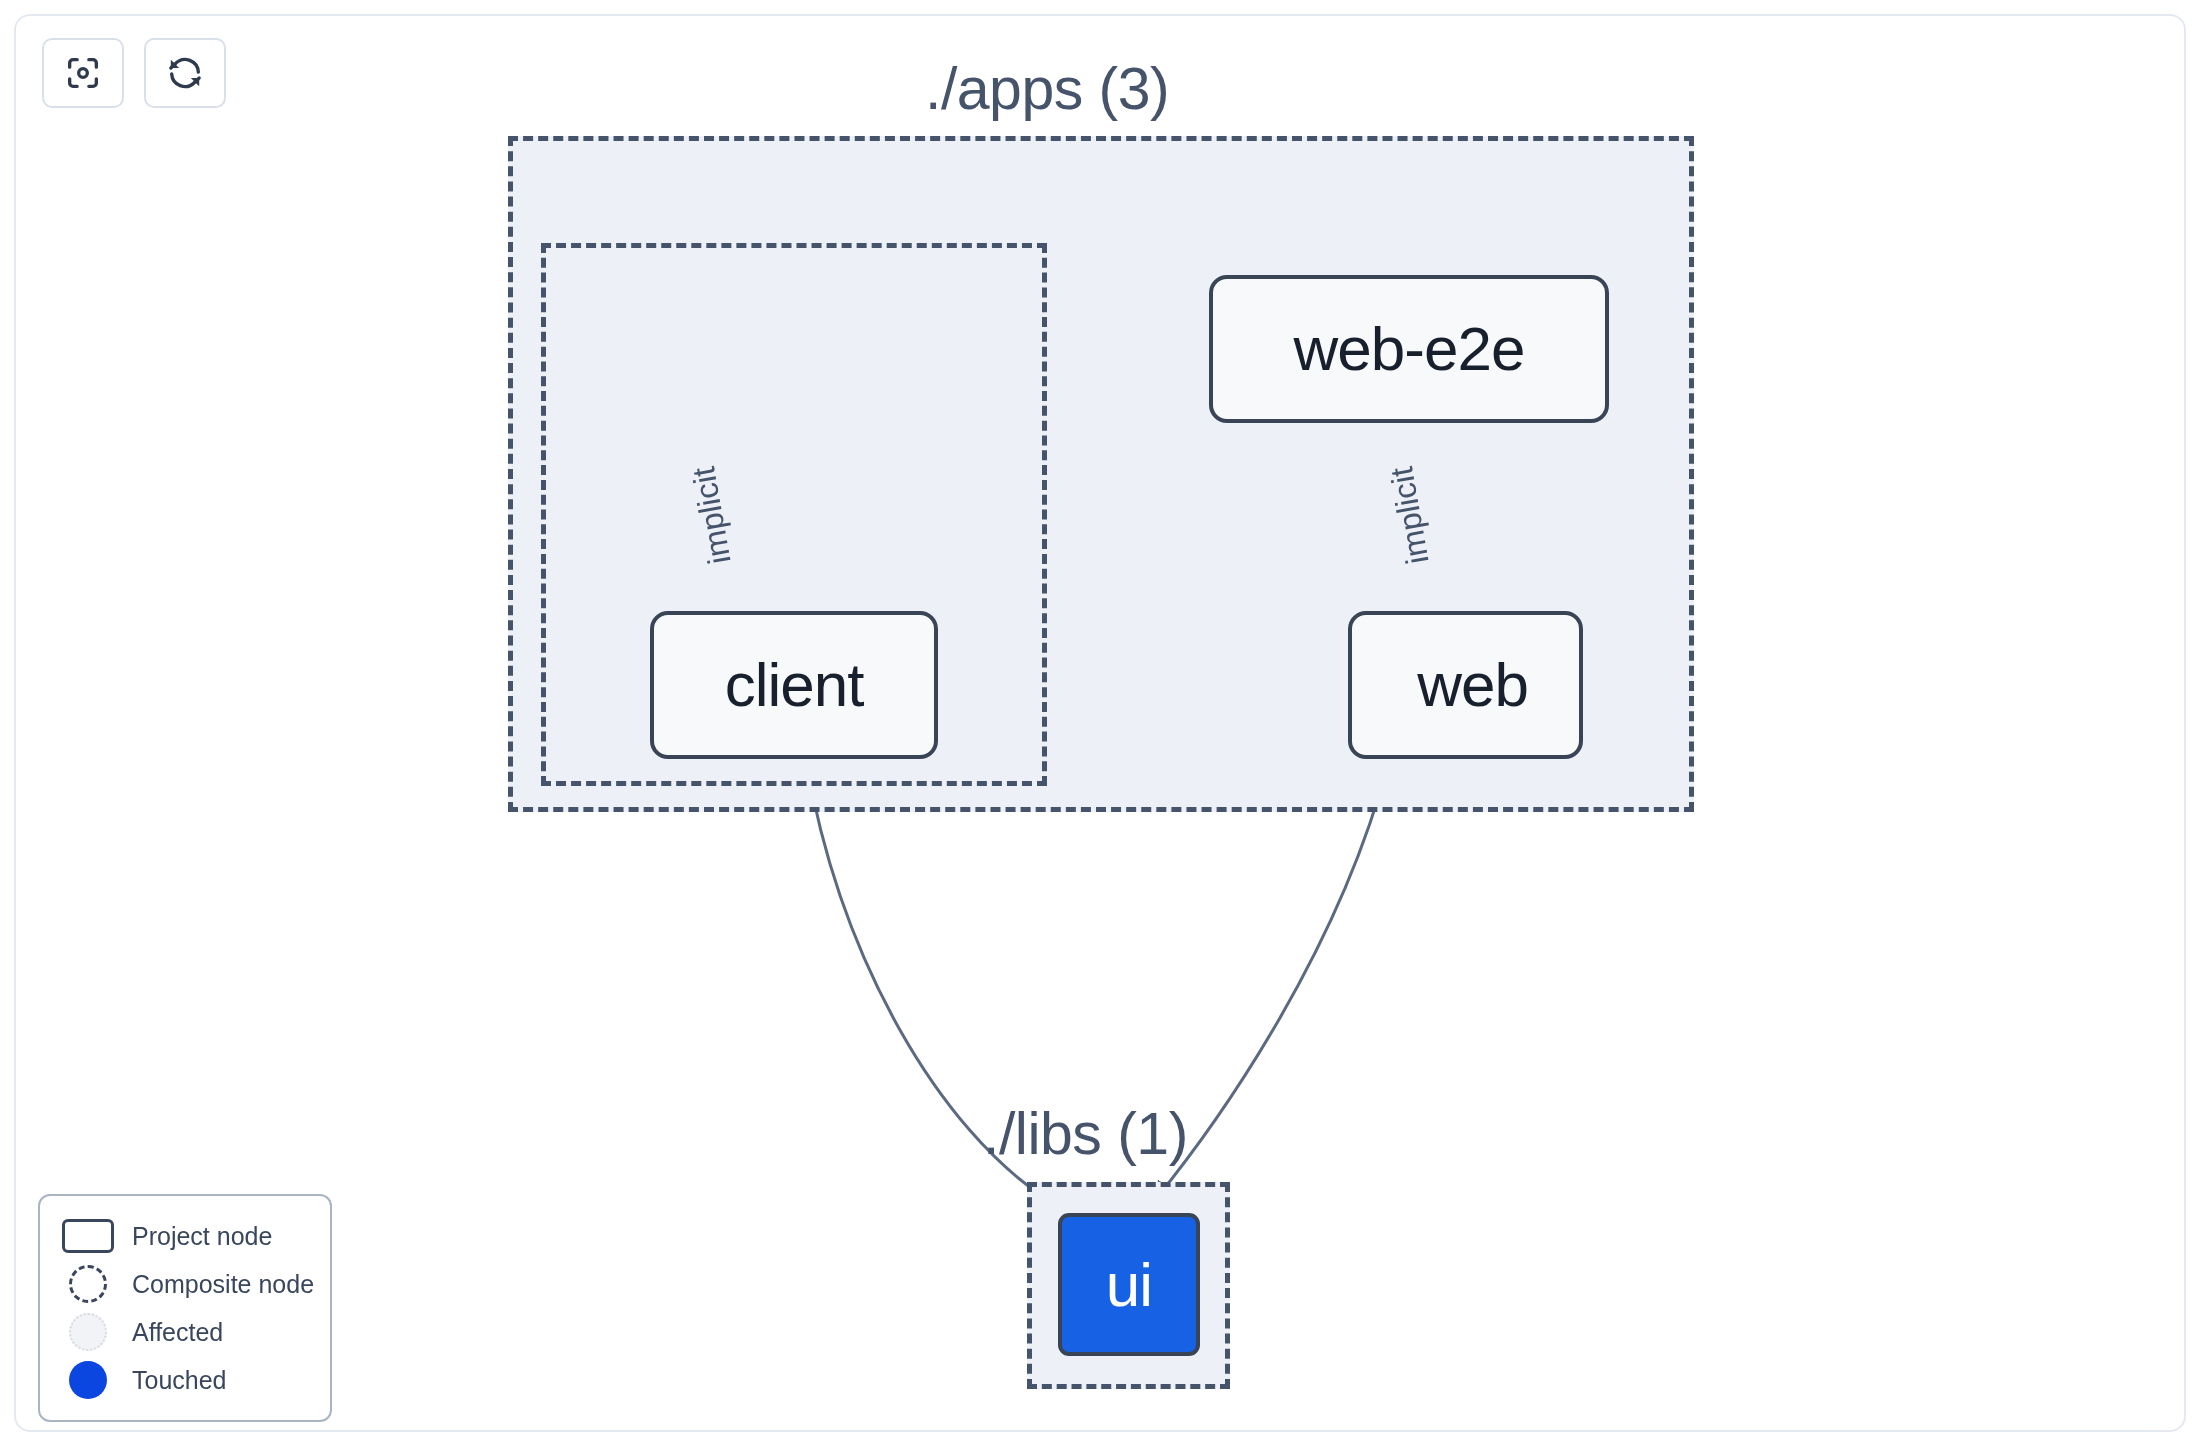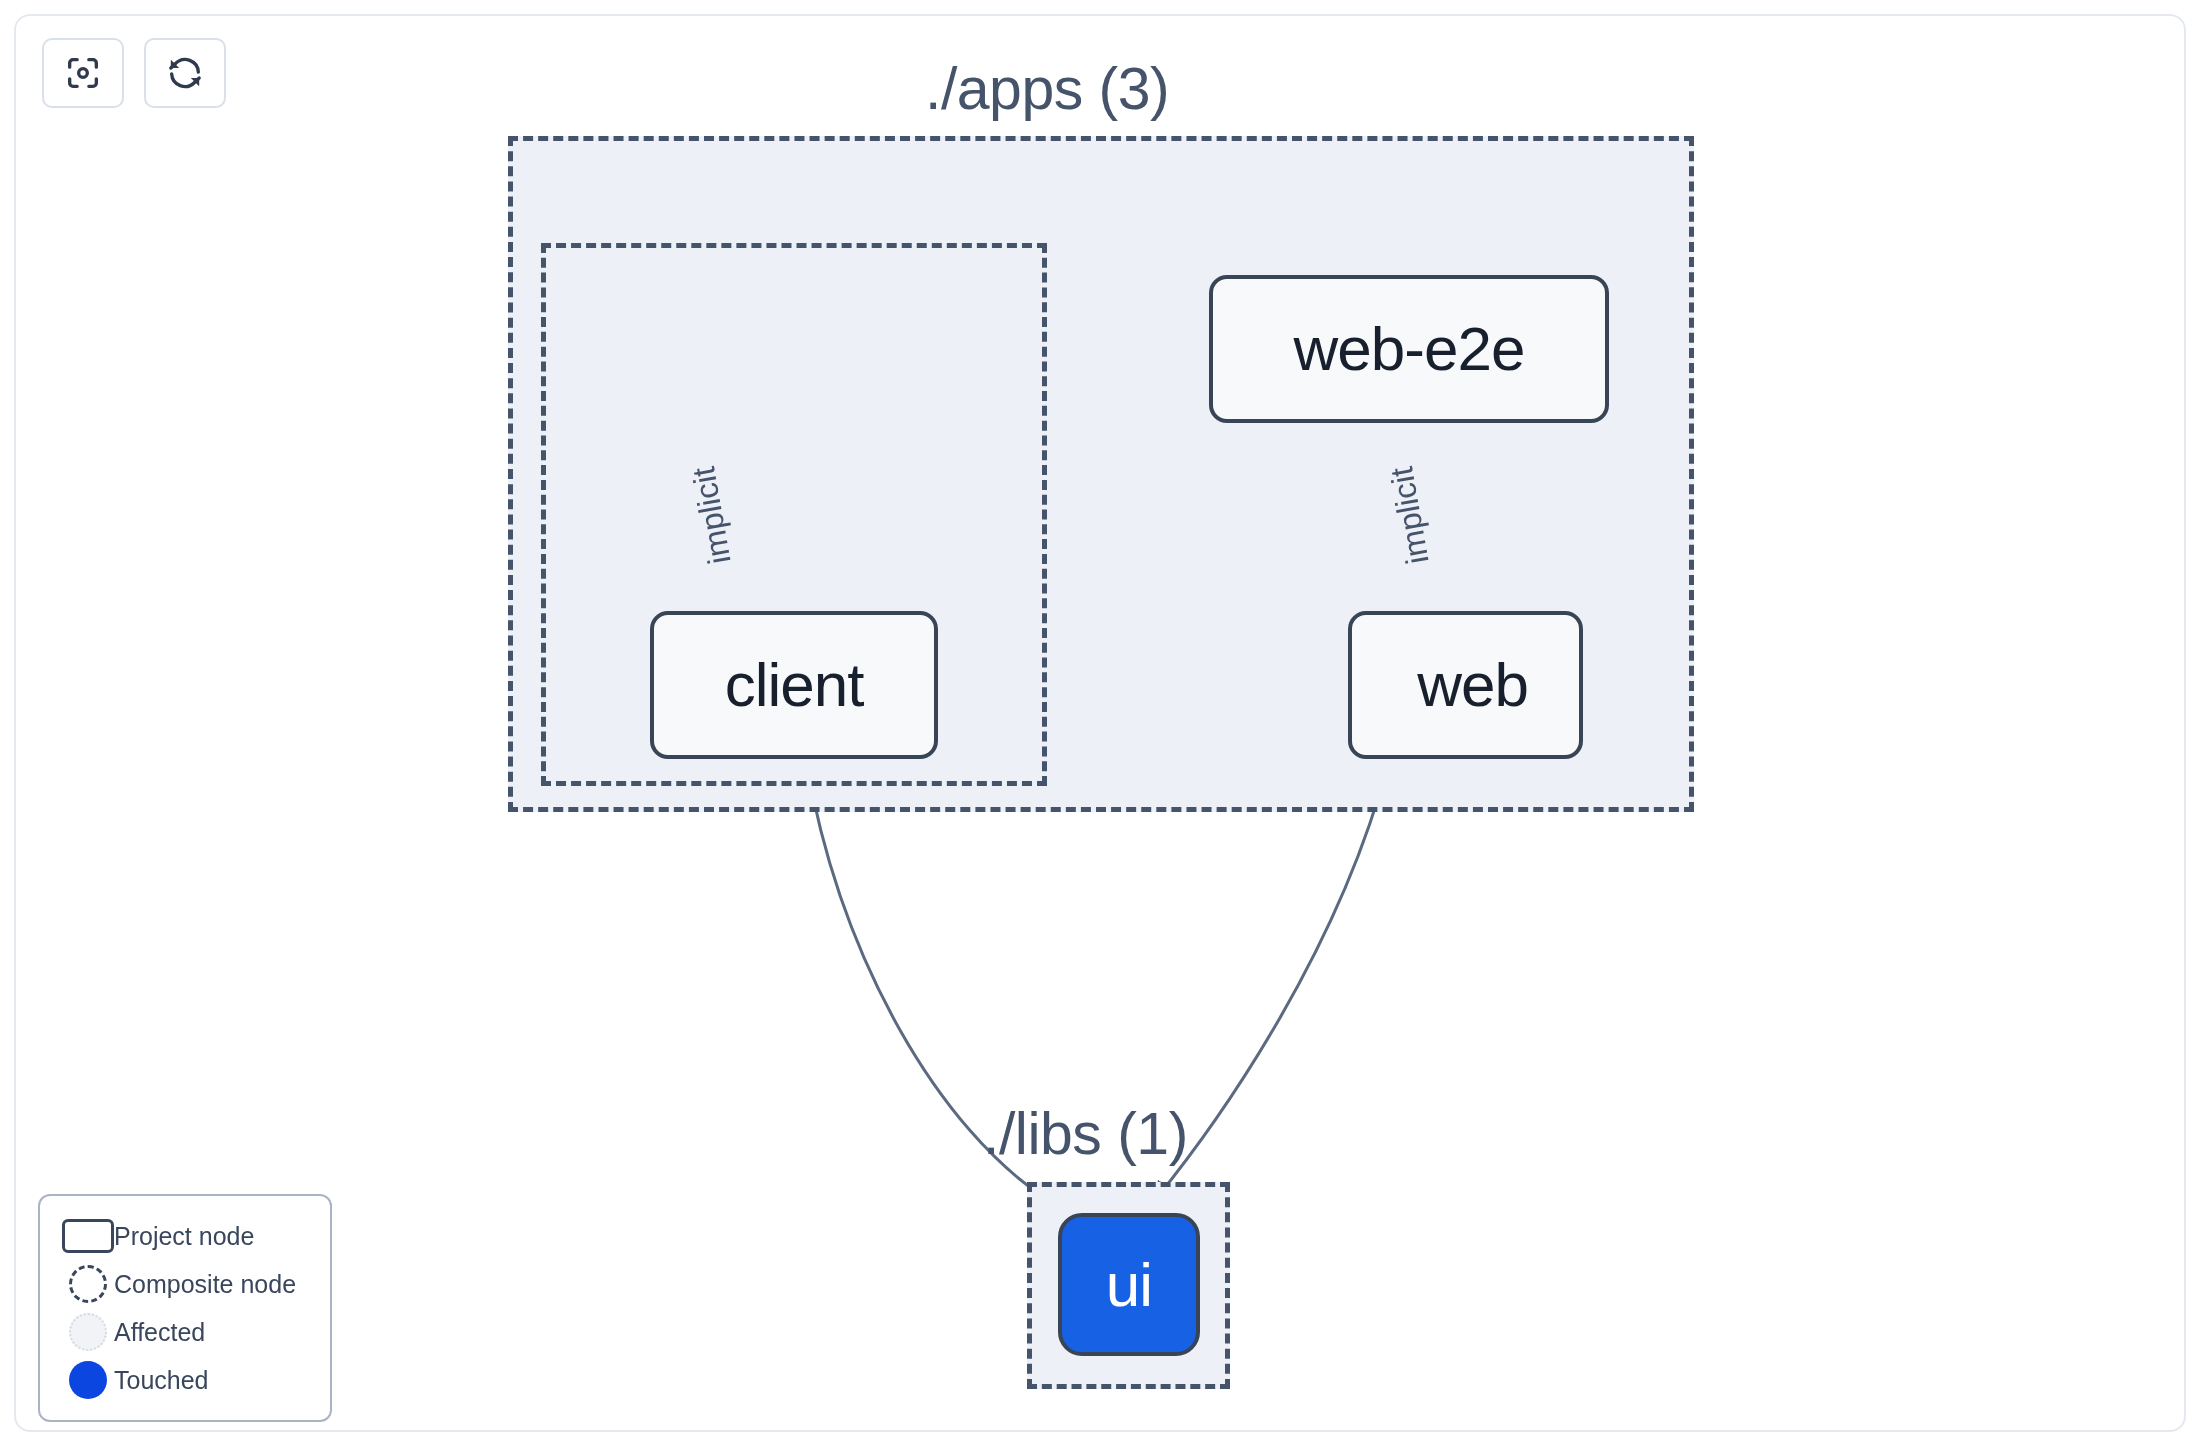--- a/index.html
+++ b/index.html
@@ -119,21 +119,21 @@
     font-family: "Liberation Sans", sans-serif;
   }
   .node-client-e2e { left: 566px;  top: 275px;  width: 455px; height: 148px; }
   .node-web-e2e    { left: 1209px; top: 275px;  width: 400px; height: 148px; }
   .node-client     { left: 650px;  top: 611px;  width: 288px; height: 148px; }
   .node-web        { left: 1348px; top: 611px;  width: 235px; height: 148px; padding-left: 14px; }
 
   .node.touched {
     background: #1762e4;
     border-color: #394457;
-    border-radius: 24px;
+    border-radius: 11px;
   }
   .node.touched .node-label { color: #ffffff; }
   .node-ui { left: 1058px; top: 1213px; width: 142px; height: 143px; }
 
   
   .edge-label {
     position: absolute;
     color: #45536b;
     font-size: 32px;
     white-space: nowrap;
@@ -154,20 +154,21 @@
     border: 2px solid #aab4c4;
     border-radius: 12px;
     padding: 16px 22px;
     box-sizing: border-box;
     z-index: 50;
   }
   .legend-row {
     display: flex;
     align-items: center;
     height: 48px;
+    gap: 18px;
   }
   .legend-swatch {
     width: 52px;
     height: 42px;
     flex: 0 0 52px;
     display: flex;
     align-items: center;
     justify-content: center;
   }
   .sw-project {

